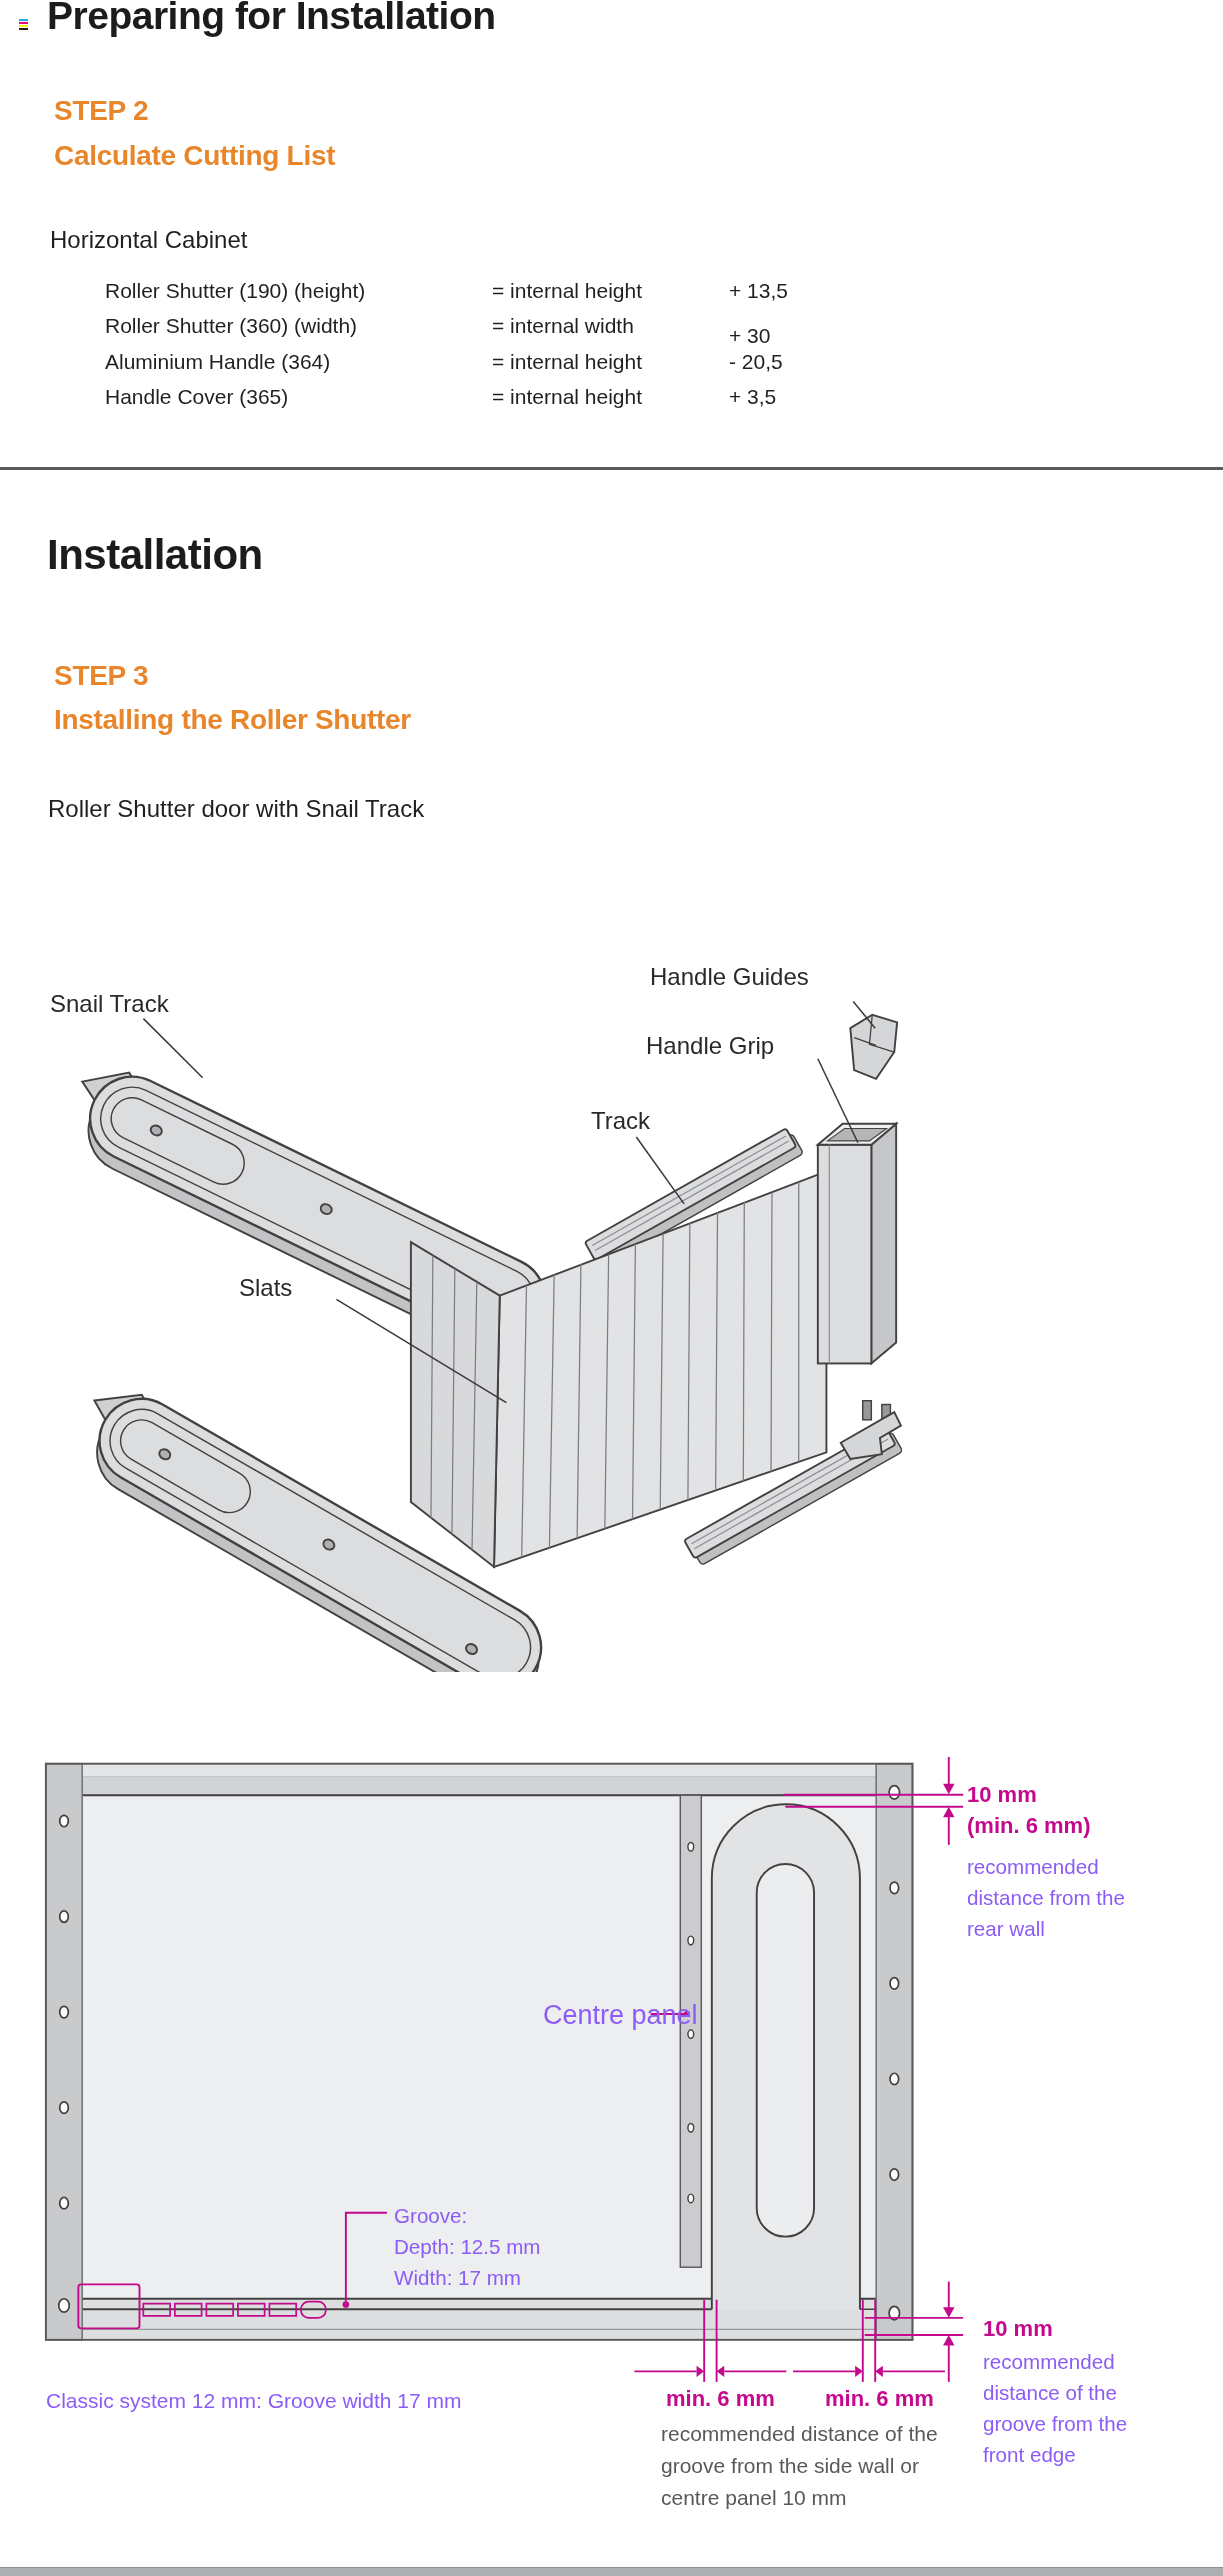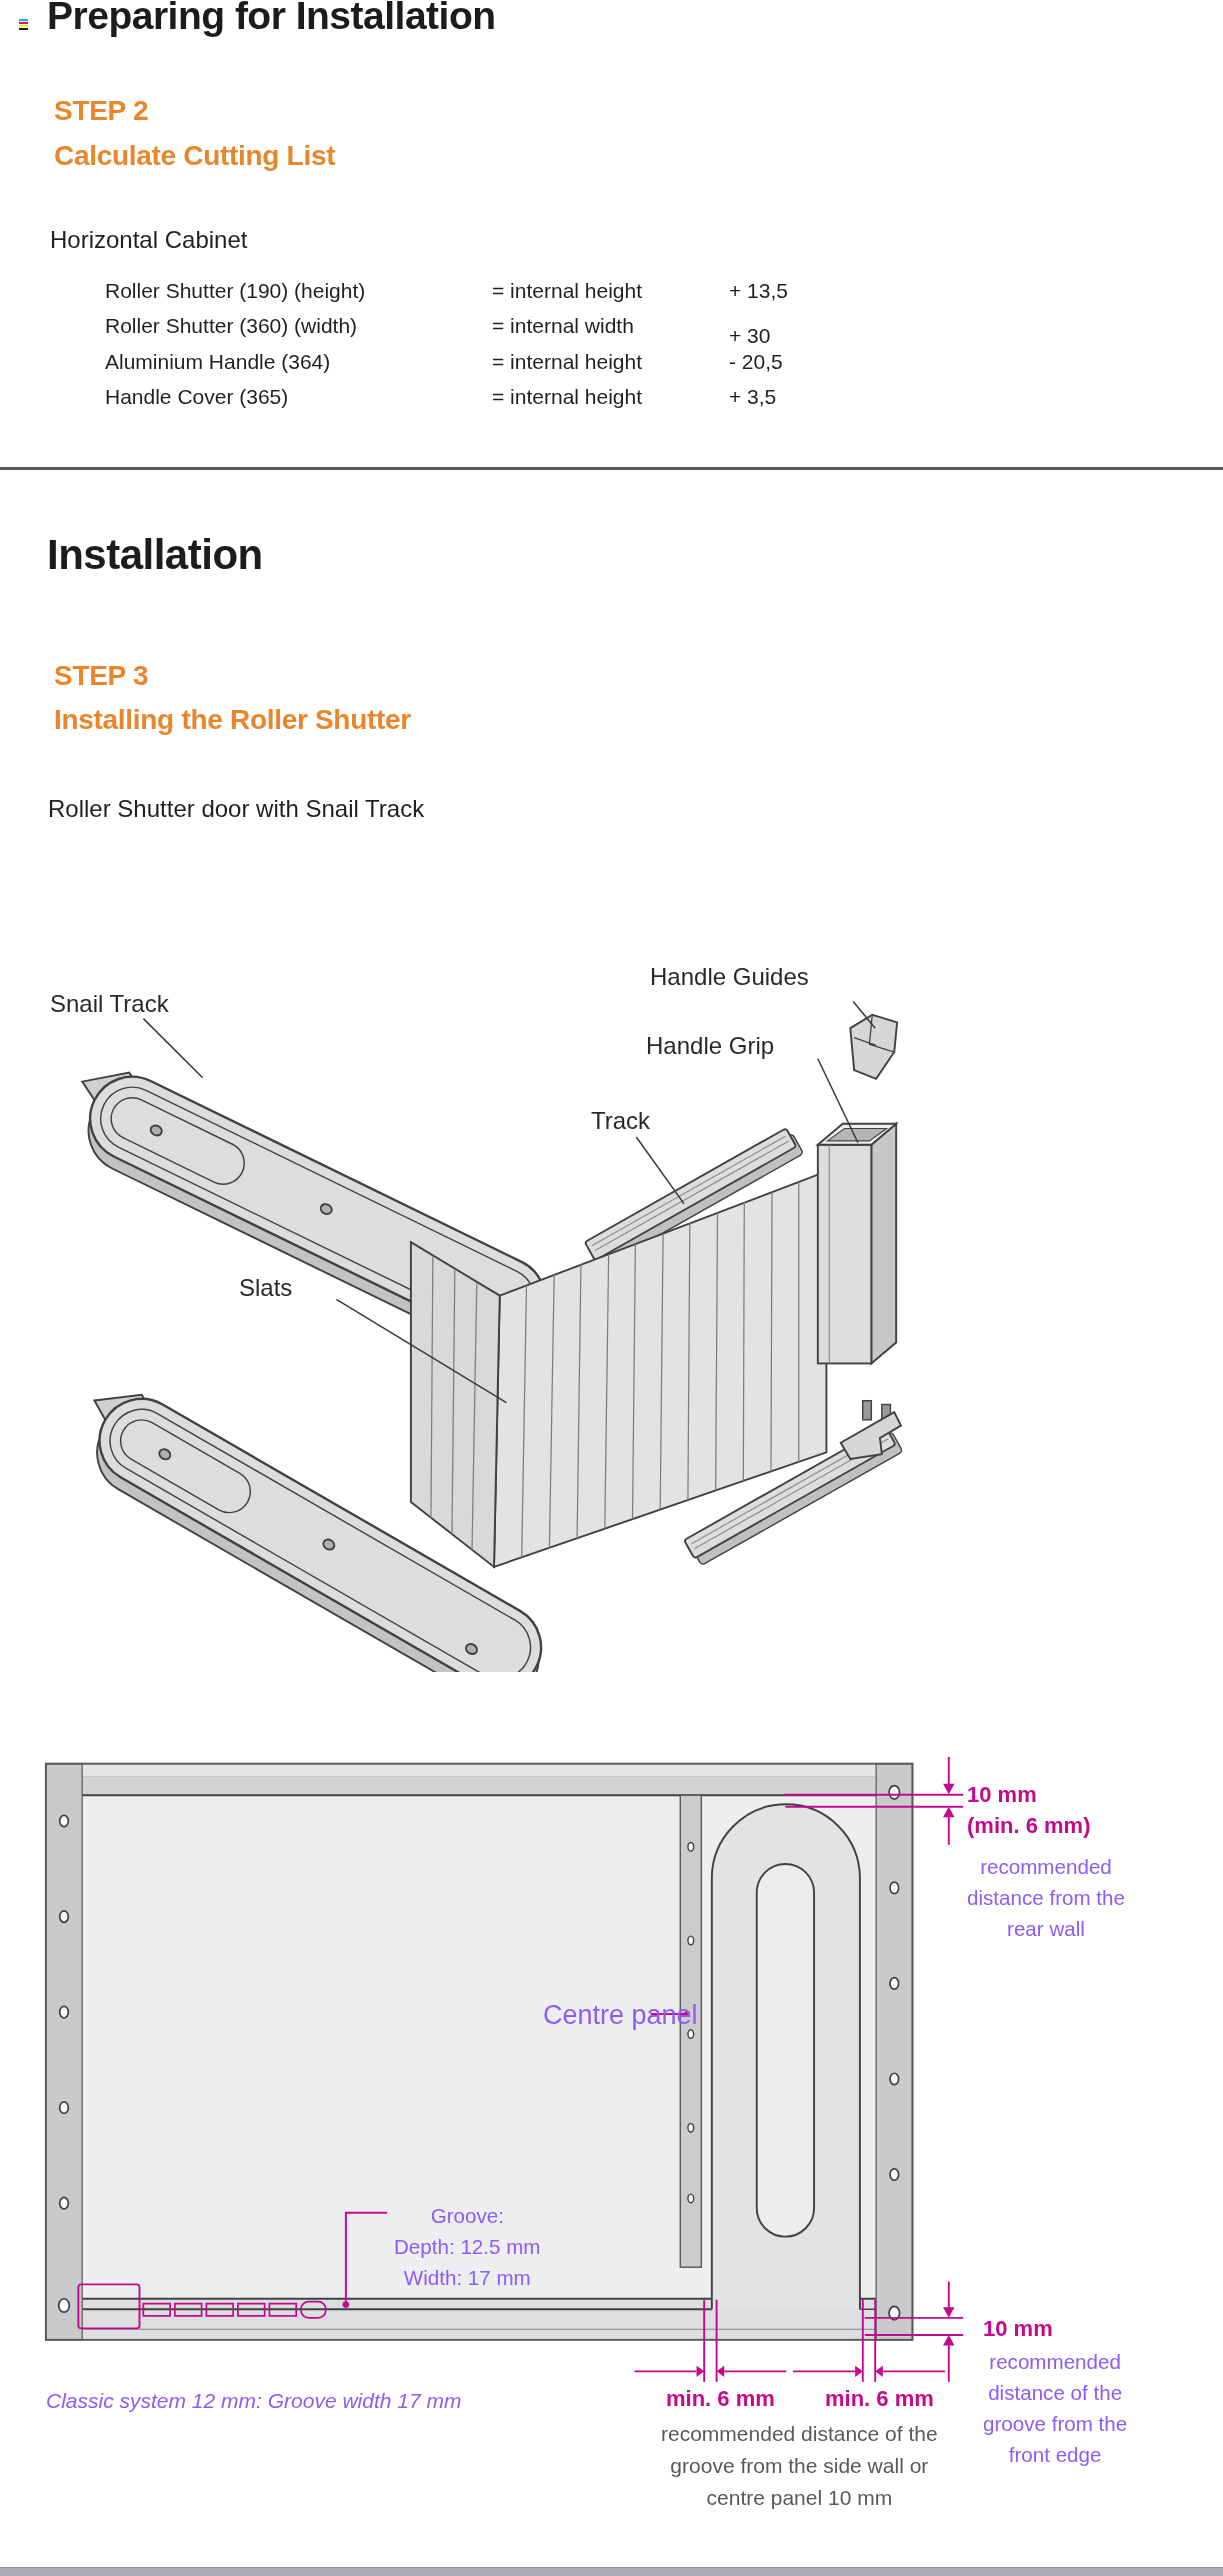--- a/index.html
+++ b/index.html
@@ -1,17 +1,17 @@
 <!DOCTYPE html>
 <html><head>
 <meta charset="utf-8">
 <style>
   html,body{margin:0;padding:0;background:#fff;}
   #page{position:relative;width:1223px;height:2576px;background:#fff;overflow:hidden;
-        font-family:"Liberation Sans",sans-serif;color:#231F20;text-align:center;}
+        font-family:"Liberation Sans",sans-serif;color:#231F20;}
   .abs{position:absolute;}
   .h1{font-size:39px;font-weight:bold;letter-spacing:-0.5px;color:#1E1B1C;white-space:nowrap;}
   .step{font-size:28px;font-weight:bold;letter-spacing:-0.3px;white-space:nowrap;}
   .sub{font-size:24px;color:#231F20;white-space:nowrap;}
   .row{font-size:21px;color:#231F20;white-space:nowrap;}
   .dlabel{font-size:24px;color:#2B2829;white-space:nowrap;}
   .mag{font-weight:bold;font-size:22px;white-space:nowrap;}
   .gray{color:#8b5cf6;font-size:20.6px;line-height:31px;white-space:nowrap;}
   .gray33{color:#58595B;font-size:21px;line-height:32px;white-space:nowrap;}
   .divider{position:absolute;left:0;width:1223px;height:2.9px;background:#595A5C;}
@@ -246,17 +246,17 @@
   </div>
 
   <div class="abs mag" style="left:666px;top:2386px;color:#C4098C;">min. 6 mm</div>
   <div class="abs mag" style="left:825px;top:2386px;color:#C4098C;">min. 6 mm</div>
   <div class="abs gray33" style="left:661px;top:2418px;">
     <div>recommended distance of the</div>
     <div>groove from the side wall or</div>
     <div>centre panel 10 mm</div>
   </div>
 
-  <div class="abs gray" style="left:46px;top:2385px;font-size:21px;font-style:italic;">Classic system 12 mm: Groove width 17 mm</div>
+  <div class="abs gray" style="left:46px;top:2385px;font-size:21px;">Classic system 12 mm: Groove width 17 mm</div>
 
   <div class="bottombar" style="top:2567px;"></div>
 </div>
 
 
 </body></html>

